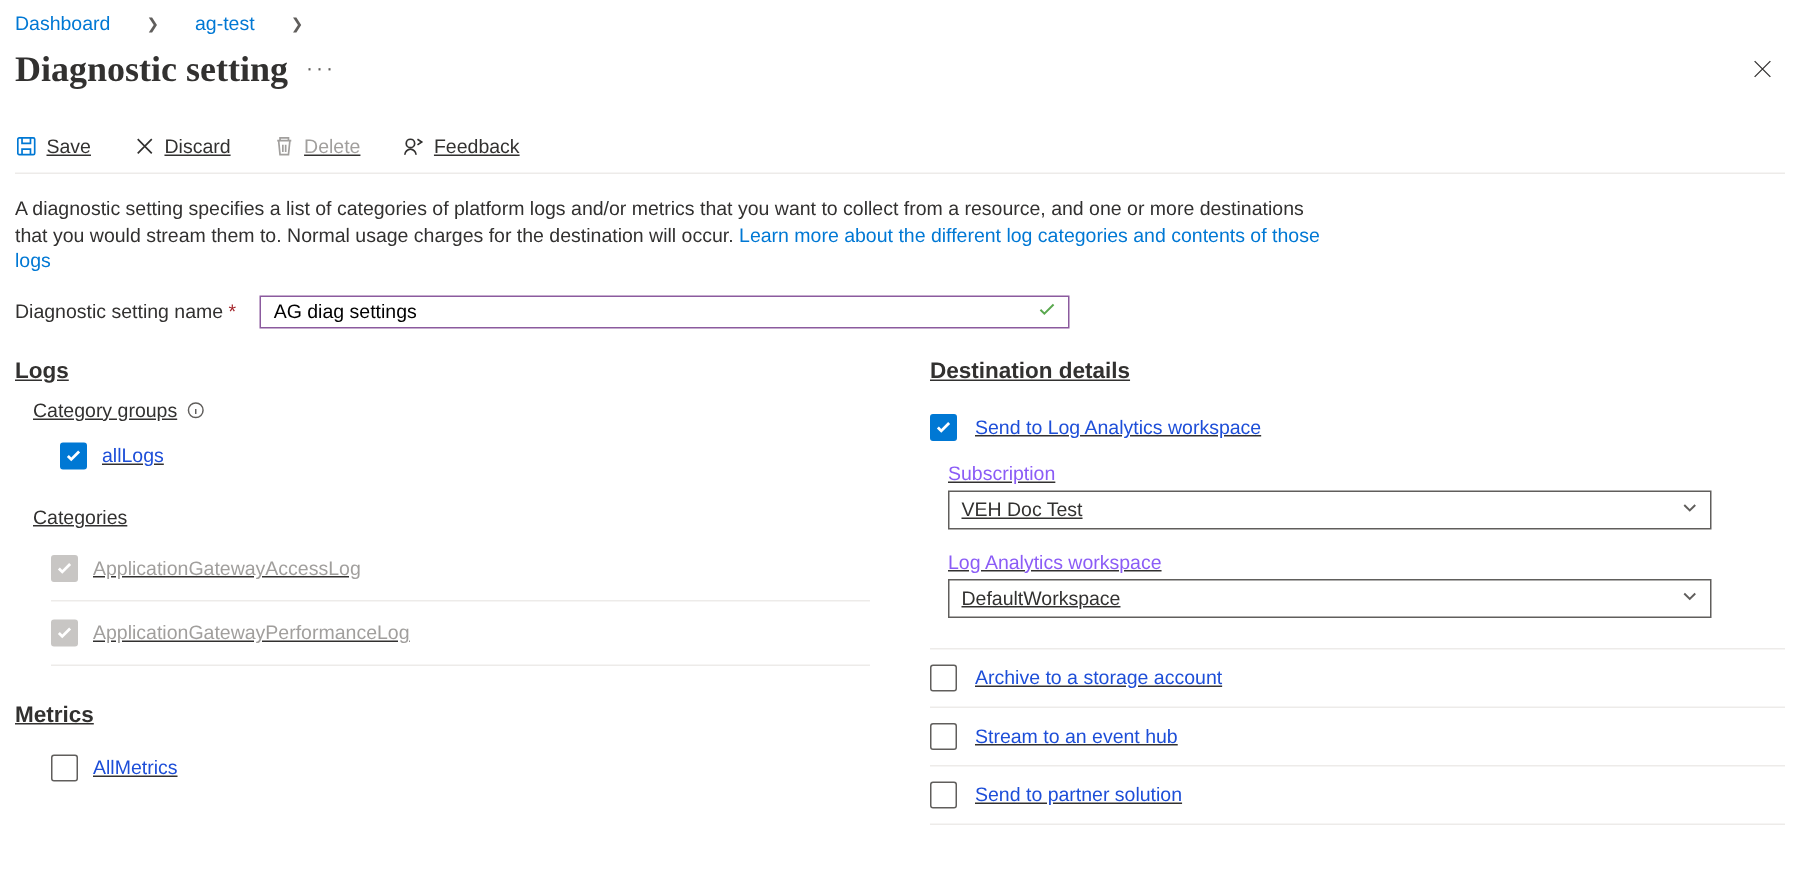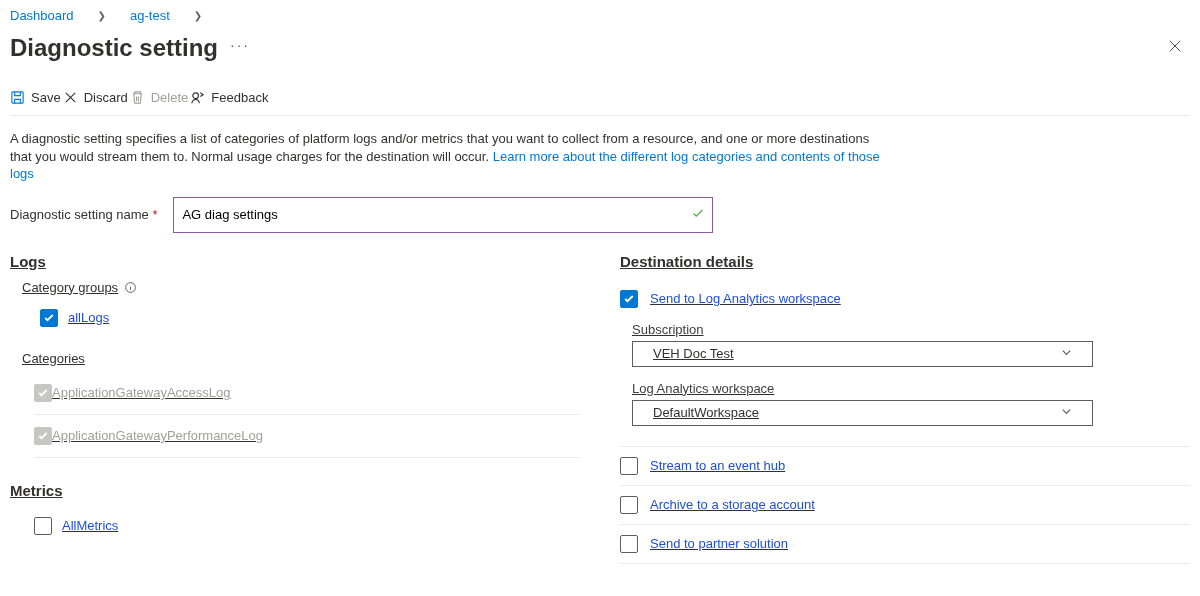--- a/index.html
+++ b/index.html
@@ -4,65 +4,65 @@
   <style>
     * { margin: 0; padding: 0; box-sizing: border-box; font-family: "Segoe UI", -apple-system, sans-serif; }
     body { background: #fff; color: #323130; font-size: 13px; padding: 8px 10px; width: 1200px; }
     a { color: #0078d4; text-decoration: none; }
     
     .breadcrumb { display: flex; align-items: center; gap: 24px; font-size: 13px; margin-bottom: 10px; }
     .breadcrumb .chev { color: #605e5c; font-size: 10px; }
     
     .title-row { display: flex; align-items: center; justify-content: space-between; margin-bottom: 20px; }
     .title-left { display: flex; align-items: center; gap: 12px; }
-    h1 { font-size: 24px; font-weight: 600; color: #323130; }
+    h1 { font-size: 24px; font-weight: 600; color: #323130; font-family: Liberation Serif, serif; }
     .more { color: #605e5c; letter-spacing: 2px; font-size: 14px; padding-bottom: 6px;}
     .close-x { font-size: 18px; color: #323130; cursor: pointer; padding: 4px 8px; }
     
-    .toolbar { display: flex; align-items: center; gap: 2px; padding: 8px 0 10px; border-bottom: 1px solid #edebe9; margin-bottom: 14px; }
+    .toolbar { display: flex; align-items: center; gap: 28px; padding: 8px 0 10px; border-bottom: 1px solid #edebe9; margin-bottom: 14px; text-decoration: underline; }
     .toolbar-item { display: flex; align-items: center; gap: 6px; font-size: 13px; color: #323130; cursor: pointer; }
     .toolbar-item.disabled { color: #a19f9d; cursor: default; }
     .toolbar-item svg { width: 15px; height: 15px; }
     
     .intro { font-size: 13px; color: #323130; max-width: 870px; line-height: 1.35; margin-bottom: 14px; }
     .intro a { color: #0078d4; }
     
     .name-row { display: flex; align-items: center; gap: 16px; margin-bottom: 20px; }
     .name-row label { font-size: 13px; color: #323130; }
     .req { color: #a4262c; }
     .name-input-wrap { position: relative; }
-    .name-input { width: 540px; height: 36px; padding: 2px 28px 2px 8px; border: 1px solid #8b5a9e; font-size: 13px; outline: none; }
+    .name-input { width: 540px; height: 22px; padding: 2px 28px 2px 8px; border: 1px solid #8b5a9e; font-size: 13px; outline: none; }
     .valid-icon { position: absolute; right: 8px; top: 50%; transform: translateY(-50%); color: #5aa84f; }
     
     .columns { display: flex; gap: 40px; text-decoration: underline; }
     .col { flex: 1; }
     .col h2 { font-size: 15px; font-weight: 600; margin-bottom: 10px; }
     
     .sub-head { font-size: 13px; color: #323130; margin: 4px 0 6px 12px; display: flex; align-items: center; gap: 6px; }
     .info-icon { display:inline-flex; }
     
     .chk-row { display: flex; align-items: center; gap: 10px; padding: 8px 0; margin-left: 24px; }
     .chk { width: 18px; height: 18px; border: 1px solid #605e5c; border-radius: 2px; display: inline-flex; align-items: center; justify-content: center; flex-shrink: 0; background: #fff; cursor: pointer; }
     .chk.checked { background: #0078d4; border-color: #0078d4; }
     .chk.checked.disabled { background: #c8c6c4; border-color: #c8c6c4; }
     .chk svg { width: 12px; height: 12px; color: #fff; }
     .chk.disabled { cursor: default; }
     .chk-label { font-size: 13px; color: #1d4ed8; }
     .chk-label.disabled { color: #a19f9d; }
     
     .cat-list { margin-left: 24px; }
-    .cat-item { display: flex; align-items: center; padding: 12px 8px 12px 0; border-bottom: 1px solid #edebe9; }
+    .cat-item { display: flex; align-items: center; gap: 10px; padding: 12px 8px 12px 0; border-bottom: 1px solid #edebe9; }
     
     .metrics-head { margin-left: 0; margin-top: 20px; }
     
     .dest-item { padding: 10px 0; border-bottom: 1px solid #edebe9; }
     .dest-chk-row { display: flex; align-items: center; gap: 12px; margin-left: 0; }
     .dest-sub { margin: 14px 0 4px 12px; }
-    .dest-sub label { display: block; font-size: 13px; margin-bottom: 4px; color: #404040; }
-    .select { width: 461px; height: 26px; border: 1px solid #605e5c; padding: 2px 20px; display: flex; align-items: center; justify-content: space-between; font-size: 13px; background: #fff; cursor: pointer; }
+    .dest-sub label { display: block; font-size: 13px; margin-bottom: 4px; color: #8b5cf6; }
+    .select { width: 509px; height: 26px; border: 1px solid #605e5c; padding: 2px 8px; display: flex; align-items: center; justify-content: space-between; font-size: 13px; background: #fff; cursor: pointer; }
     .select .chev { color: #605e5c; }
 
     .col-left .chk-row { margin-left: 30px; }
   </style>
 </head>
 <body>
 
 <div class="breadcrumb">
   <a>Dashboard</a>
   <span class="chev">❯</span>
@@ -207,28 +207,28 @@
                 <path d="M2 4l4 4 4-4"></path>
               </svg>
           </span>
         </div>
       </div>
     </div>
 
     <div class="dest-item">
       <div class="dest-chk-row">
         <span class="chk"></span>
+        <span class="chk-label">Archive to a storage account</span>
+      </div>
+    </div>
+
+    <div class="dest-item">
+      <div class="dest-chk-row">
+        <span class="chk"></span>
         <span class="chk-label">Stream to an event hub</span>
-      </div>
-    </div>
-
-    <div class="dest-item">
-      <div class="dest-chk-row">
-        <span class="chk"></span>
-        <span class="chk-label">Archive to a storage account</span>
       </div>
     </div>
 
     <div class="dest-item">
       <div class="dest-chk-row">
         <span class="chk"></span>
         <span class="chk-label">Send to partner solution</span>
       </div>
     </div>
   </div>

